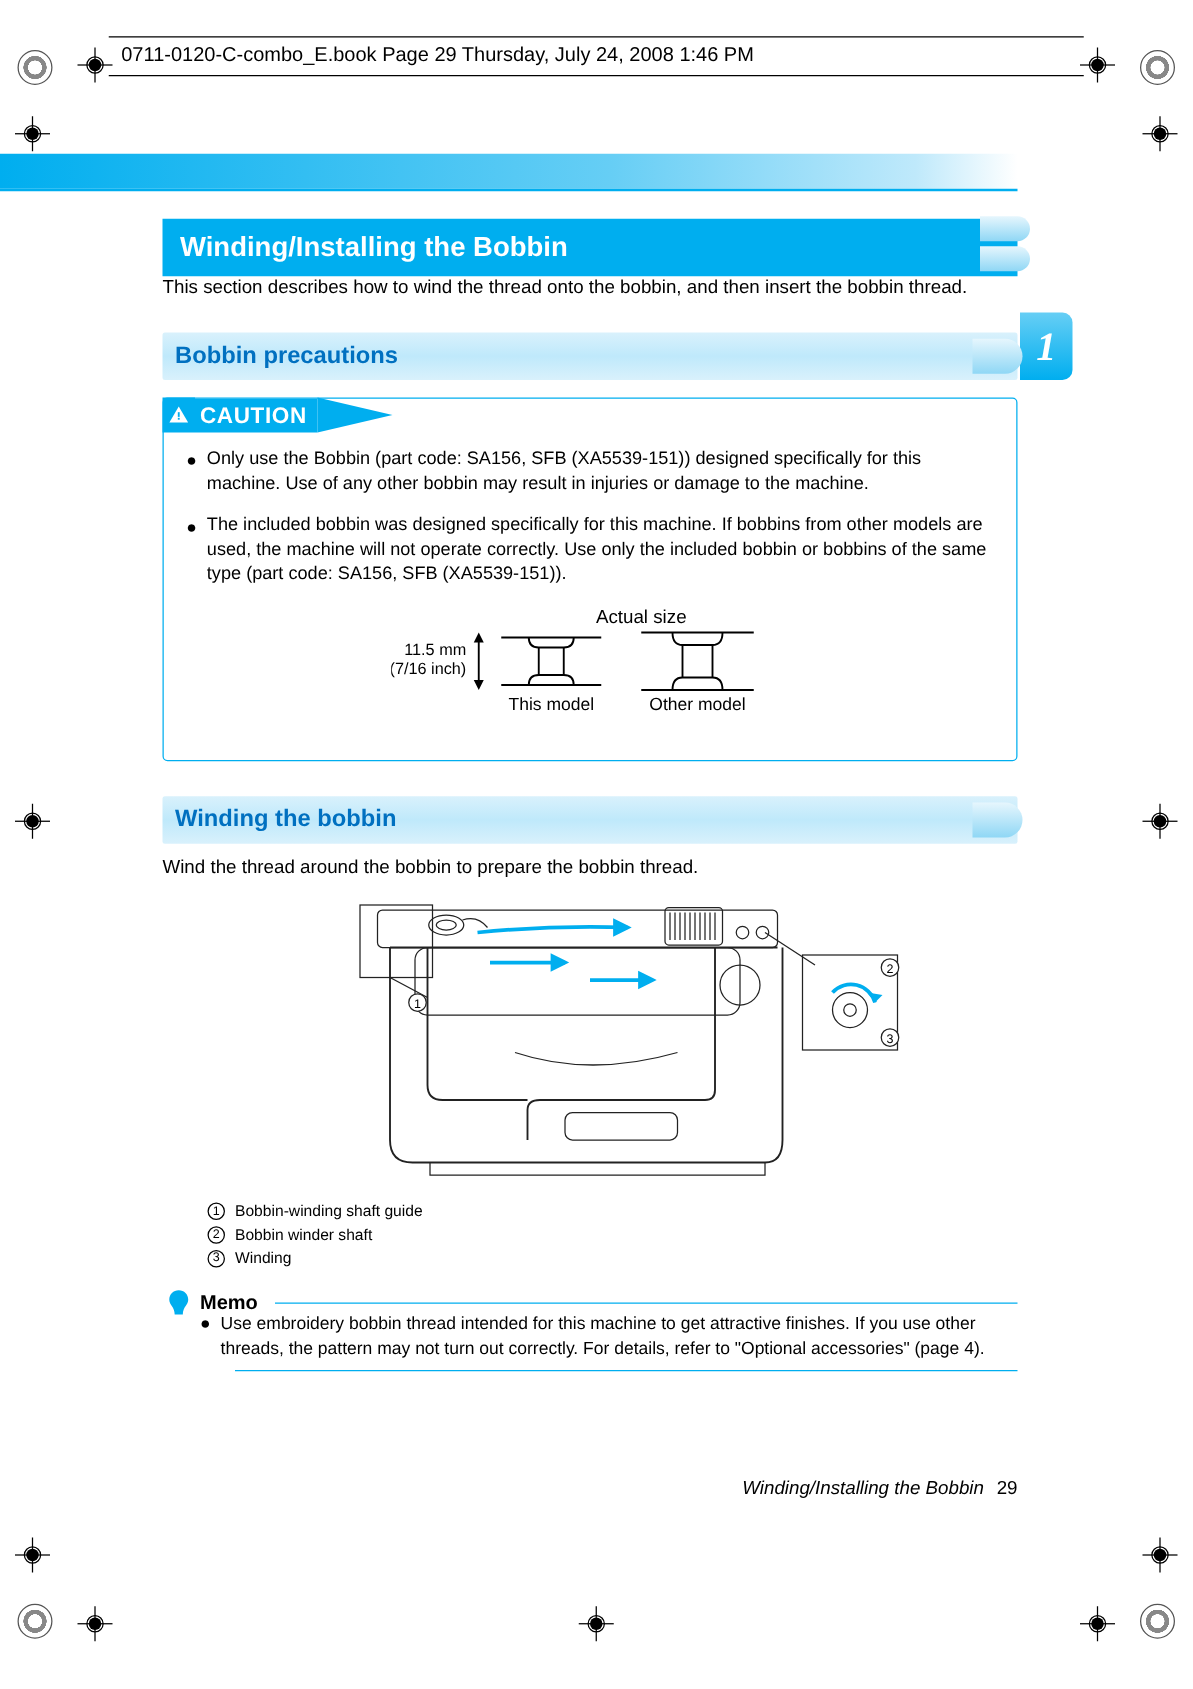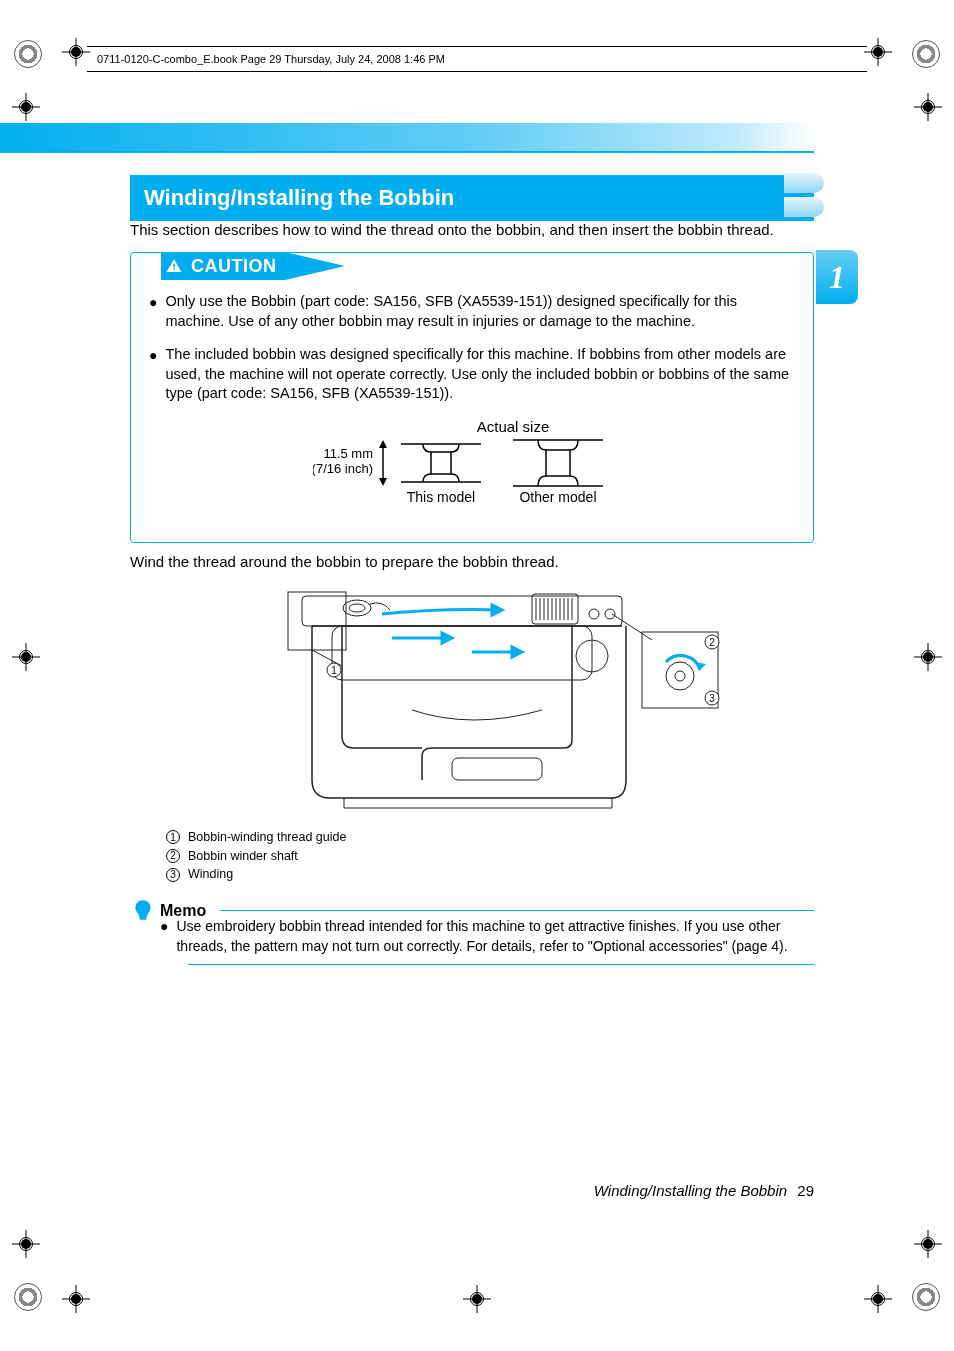--- a/index.html
+++ b/index.html
@@ -51,26 +51,26 @@
   .header-band {
     position: absolute;
     top: 123px; left: 0; right: 140px;
     height: 30px;
     background: linear-gradient(to right, #00aeef, #66cef5 60%, #bfe9fb 90%, #fff);
     border-bottom: 2px solid #00aeef;
   }
 
   .doc-info {
     position: absolute;
-    top: 46px; left: 87px;
+    top: 29px; left: 87px;
     width: 780px;
     border-top: 1px solid #000;
     border-bottom: 1px solid #000;
     padding: 6px 10px;
-    font-size: 11px;
+    font-size: 16px;
     color: #000;
   }
 
   .chapter-tab {
     position: absolute;
     right: 96px;
     top: 250px;
     width: 42px; height: 54px;
     background: linear-gradient(to bottom, #66cef5, #00aeef);
     border-radius: 0 8px 8px 0;
@@ -158,21 +158,20 @@
     position: relative;
     height: 28px;
     margin: -1px 0 0 -1px;
   }
   .caution-flag {
     position: absolute;
     left: 0; top: 0;
     height: 28px;
     display: flex;
     align-items: center;
-    padding-left: 31px;
   }
   .caution-flag .tri {
     width: 26px; height: 28px;
     background: #00aeef;
     display: flex;
     align-items: center;
     justify-content: center;
   }
   .caution-flag .tri svg { display:block; }
   .caution-flag .txt {
@@ -342,20 +341,26 @@
   <div class="main-title" data-interactable="false">
     <span data-interactable="false">Winding/Installing the Bobbin</span>
     <div class="title-bumps" data-interactable="false">
         <span class="b1"></span>
         <span class="b2"></span>
       </div>
   </div>
 
   <p class="intro" data-interactable="false">This section describes how to wind the thread onto the bobbin, and then insert the bobbin thread.</p>
 
+  <div class="section-head" data-interactable="false">
+    <div class="bar">
+        <span class="label" data-interactable="false">Bobbin precautions</span>
+      </div>
+    <div class="bump"></div>
+  </div>
 
 
   <div class="caution-box" data-interactable="false">
     <div class="caution-head">
       <div class="caution-flag">
         <div class="tri" data-interactable="false">
           <svg width="18" height="18" viewBox="0 0 24 24">
               <path fill="#fff" d="M12 3 L22 20 H2 Z"></path>
               <rect x="11" y="9" width="2" height="5" fill="#00aeef"></rect>
               <rect x="11" y="15" width="2" height="2" fill="#00aeef"></rect>
@@ -403,20 +408,26 @@
             <path d="M225 68 Q225 58 233 58 L257 58 Q265 58 265 68"></path>
             <line x1="233" y1="32" x2="233" y2="58"></line>
             <line x1="257" y1="32" x2="257" y2="58"></line>
           </g>
           <text x="245" y="84" text-anchor="middle" font-size="14" data-interactable="false">Other model</text>
         </svg>
       </div>
     </div>
   </div>
 
+  <div class="section-head" data-interactable="false">
+    <div class="bar">
+        <span class="label" data-interactable="false">Winding the bobbin</span>
+      </div>
+    <div class="bump"></div>
+  </div>
 
   <p class="body" data-interactable="false">Wind the thread around the bobbin to prepare the bobbin thread.</p>
 
   <div class="diagram2" data-interactable="false">
     <svg width="520" height="240" viewBox="0 0 520 240">
 
       <rect x="90" y="16" width="320" height="30" rx="4" fill="none" stroke="#222"></rect>
 
       <path d="M100 46 L100 200 Q100 218 118 218 L400 218 Q414 218 414 200 L414 46
                M100 46 L410 46
@@ -479,21 +490,21 @@
       <path d="M132 218 L132 228 L400 228 L400 218" fill="none" stroke="#222"></path>
 
       <path d="M200 130 Q260 150 330 130" fill="none" stroke="#222"></path>
       <rect x="240" y="178" width="90" height="22" rx="6" fill="none" stroke="#222"></rect>
     </svg>
   </div>
 
   <div class="callouts" data-interactable="false">
     <div class="row" data-interactable="false">
         <span class="circled">1</span>
-        <span data-interactable="false">Bobbin-winding thread guide</span>
+        <span data-interactable="false">Bobbin-winding shaft guide</span>
       </div>
     <div class="row" data-interactable="false">
         <span class="circled">2</span>
         <span data-interactable="false">Bobbin winder shaft</span>
       </div>
     <div class="row" data-interactable="false">
         <span class="circled">3</span>
         <span data-interactable="false">Winding</span>
       </div>
   </div>

